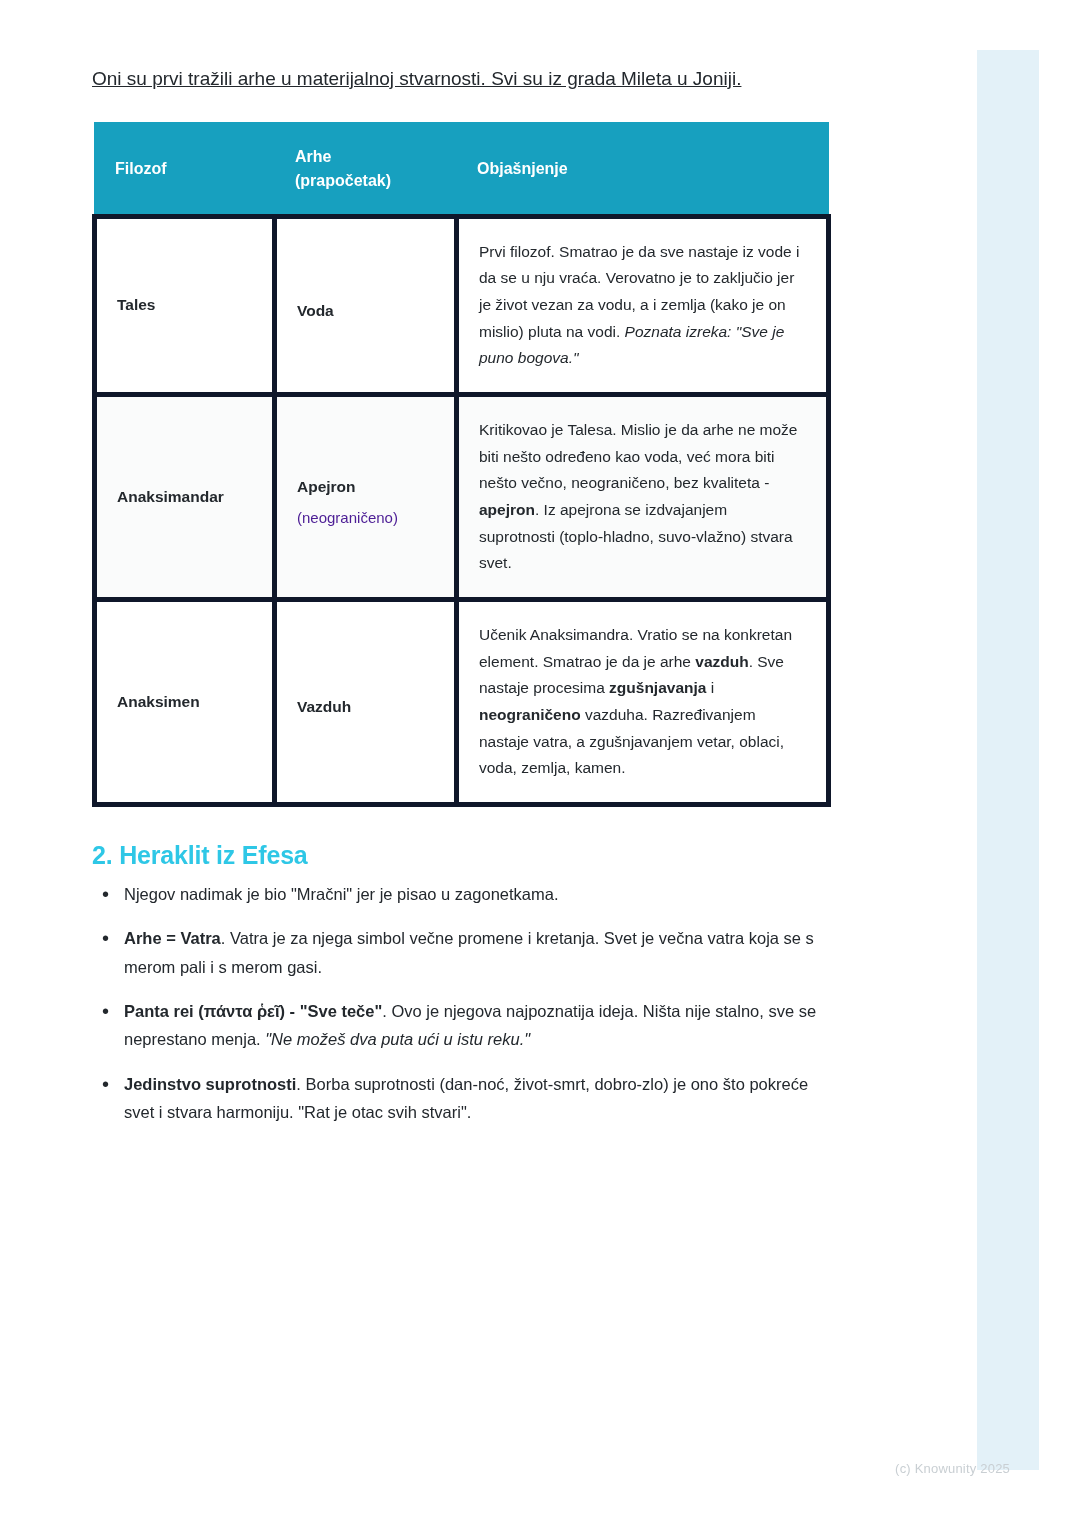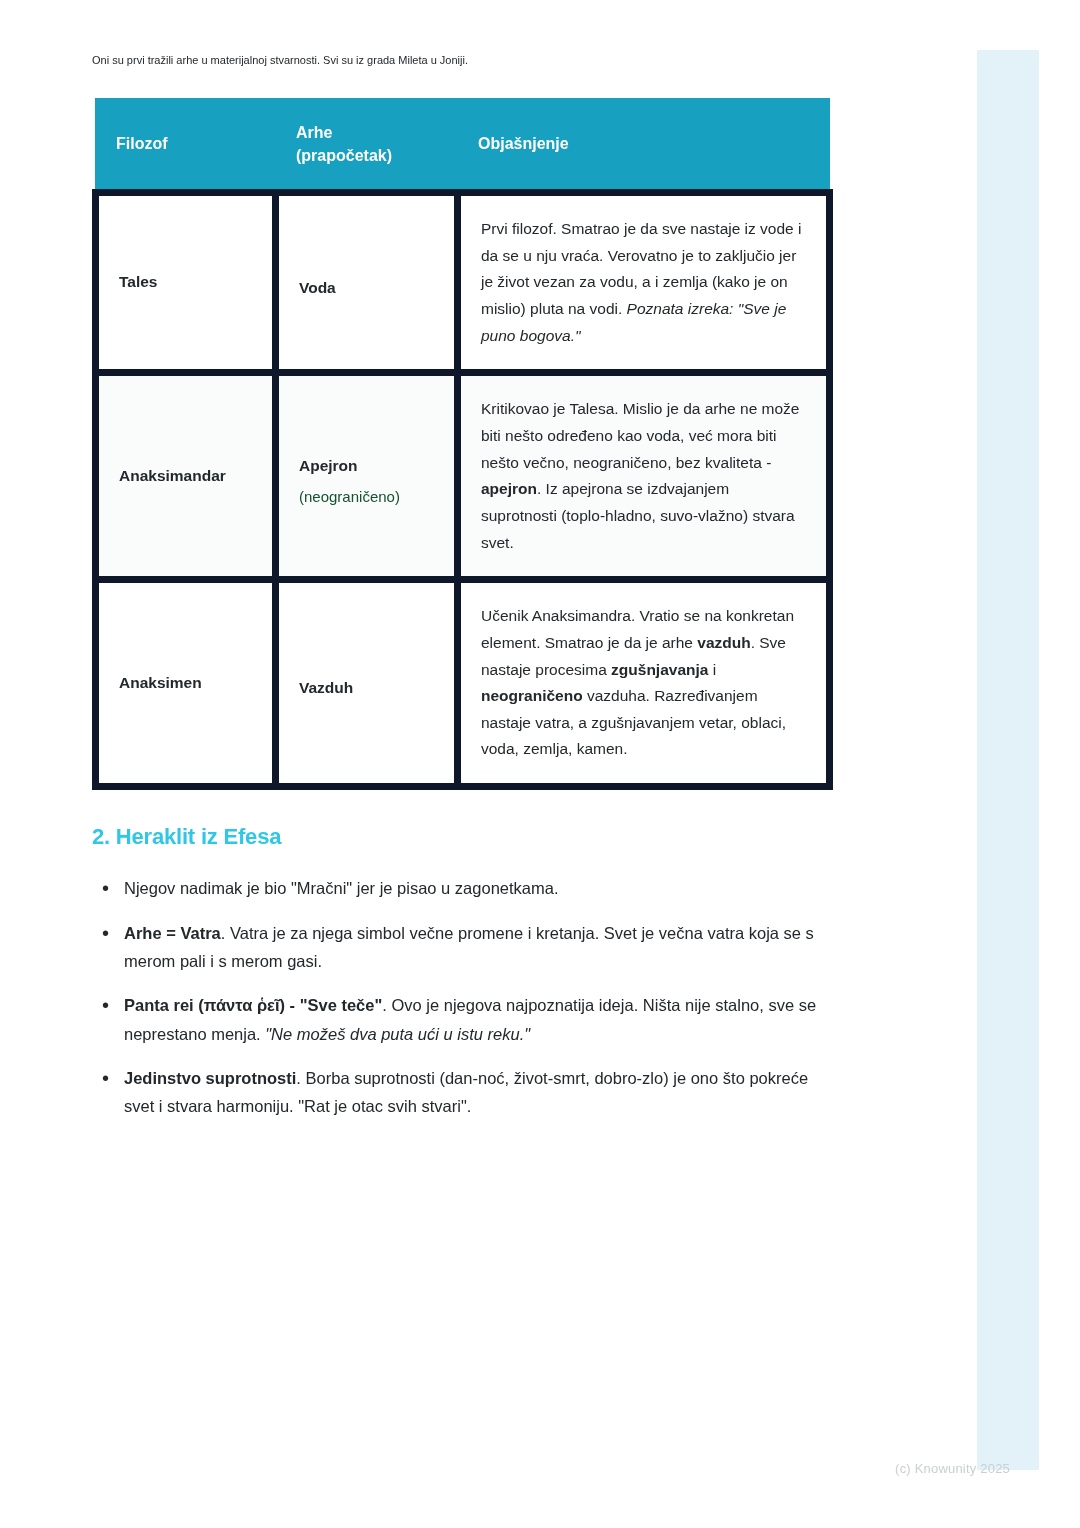--- a/index.html
+++ b/index.html
@@ -37,24 +37,25 @@
     height: 1420px;
     background: #e3f1f8;
   }
   .content {
     position: absolute;
     left: 92px;
     top: 48px;
     width: 740px;
   }
   .intro {
-    font-size: 11px;
+    font-size: 19px;
     line-height: 1.6;
     color: #23282d;
-    margin: 4px 0 28px 0;
+    margin: 16px 0 28px 0;
+    text-decoration: underline;
   }
 
   
   table.philo {
     border-collapse: collapse;
     width: 734px;
     table-layout: fixed;
     background: #ffffff;
     font-size: 15.5px;
   }
@@ -63,45 +64,45 @@
     color: #ffffff;
     text-align: left;
     font-weight: bold;
     font-size: 16px;
     padding: 22px 20px;
     vertical-align: middle;
     border: 1px solid #17a0bf;
     line-height: 1.45;
   }
   table.philo td {
-    border: 7px solid #0f172a;
+    border: 5px solid #0f172a;
     padding: 20px 20px;
     vertical-align: middle;
     line-height: 1.72;
     color: #23282d;
   }
   table.philo tr.alt td {
     background: #fafbfb;
   }
   .col-1 { width: 180px; }
   .col-2 { width: 182px; }
   .col-3 { width: 372px; }
   .cell-name { font-weight: bold; font-size: 15.5px; }
   .cell-arhe-main { font-weight: bold; font-size: 15.5px; display: block; margin-top: 11px; }
-  .cell-arhe-sub { font-weight: normal; font-size: 15px; color: #14532d; display: block; margin-top: 4px;}
+  .cell-arhe-sub { font-weight: normal; font-size: 15px; color: #4c1d95; display: block; margin-top: 4px;}
   .desc { font-size: 15.5px; }
   .desc em { font-style: italic; }
   .desc b { font-weight: bold; }
 
   
   h2.section-title {
     color: #2ec7e6;
-    font-size: 22px;
+    font-size: 25px;
     font-weight: bold;
-    margin: 34px 0 24px 0;
+    margin: 34px 0 10px 0;
     letter-spacing: -0.2px;
   }
 
   
   ul.points {
     list-style: none;
     margin: 0;
     padding: 0;
   }
   ul.points li {

